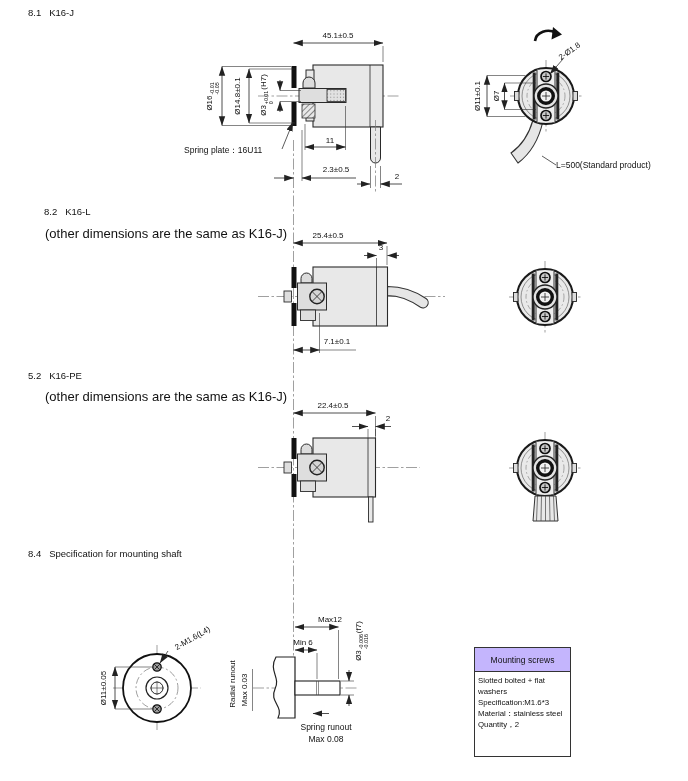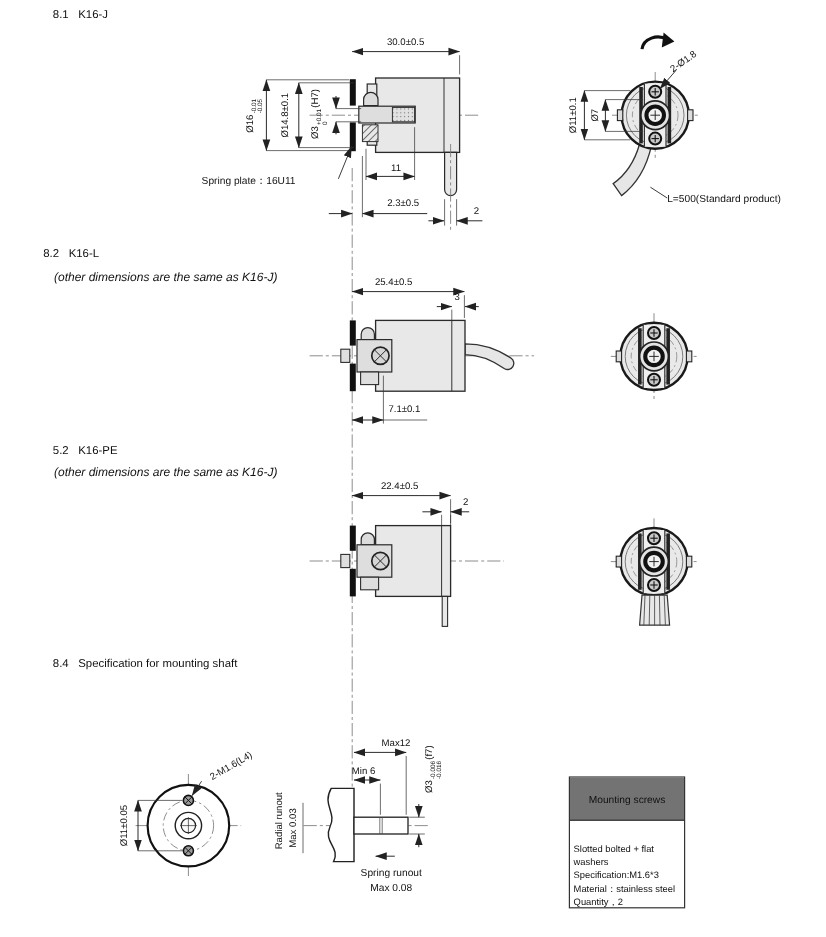--- a/index.html
+++ b/index.html
@@ -6,30 +6,30 @@
   .canvas{position:relative;width:688px;height:781px;background:#fff;
           font-family:"Liberation Sans",sans-serif;color:#111;overflow:hidden;}
   svg.linework{position:absolute;left:0;top:0;}
   .lbl{position:absolute;font-size:8px;line-height:1.1;white-space:nowrap;color:#111;}
   .c{transform:translate(-50%,-50%);}
   .rot{transform:translate(-50%,-50%) rotate(-90deg);}
   .rot35{transform:translate(-50%,-50%) rotate(-35deg);}
   .rot30{transform:translate(-50%,-50%) rotate(-30deg);}
   .f85{font-size:8.5px;}
   .sec-title{position:absolute;font-size:9.5px;white-space:nowrap;}
-  .sec-title .num{display:inline-block;margin-right:8px;margin-left:16px;}
-  .note{position:absolute;font-size:10px;white-space:nowrap;font-style:italic;}
+  .sec-title .num{display:inline-block;margin-right:8px;}
+  .note{position:absolute;font-size:13px;white-space:nowrap;}
   .tol{display:inline-flex;flex-direction:column;font-size:5.3px;line-height:1.05;
        vertical-align:-1.5px;margin-left:1px;margin-right:1px;}
   .screws-box{position:absolute;left:474px;top:647px;width:97px;height:110px;
               border:1.2px solid #333;background:#fff;box-sizing:border-box;}
-  .screws-head{height:36px;background:#737373;border-bottom:1.2px solid #333;
+  .screws-head{height:24px;background:#c4b5fd;border-bottom:1.2px solid #333;
                display:flex;align-items:center;justify-content:center;
                font-size:8.5px;box-sizing:border-box;}
-  .screws-body{padding:18px 3px;font-size:7.8px;line-height:1.42;}
+  .screws-body{padding:3px 3px;font-size:7.8px;line-height:1.42;}
 </style>
 </head>
 <body>
 
 <div class="canvas">
 
 <svg class="linework" width="688" height="781" viewBox="0 0 688 781">
   <defs>
     <marker id="arr" viewBox="0 0 10 8" markerWidth="10" markerHeight="8" refX="9.3" refY="4" orient="auto-start-reverse" markerUnits="userSpaceOnUse">
       <path d="M0,0.8 L9.6,4 L0,7.2 Z" fill="#222"></path>
@@ -222,46 +222,46 @@
     <line x1="349" y1="706" x2="349" y2="695" stroke="#222" stroke-width="0.8" marker-end="url(#arr)"></line>
     <line x1="252.5" y1="669" x2="252.5" y2="711" stroke="#333" stroke-width="0.6"></line>
     <line x1="329" y1="713.5" x2="313" y2="713.5" stroke="#222" stroke-width="0.8" marker-end="url(#arr)"></line>
   </g>
 </svg>
 
 <div class="sec-title" style="left:28px;top:7px">
   <span class="num">8.1</span><span>K16-J</span>
 </div>
 
-<div class="lbl c" style="left:338px;top:36px">30.0±0.5</div>
+<div class="lbl c" style="left:338px;top:36px">45.1±0.5</div>
 
 <div class="lbl rot" style="left:213px;top:96px"><span>Ø16</span><span class="tol">
         <span>-0.01</span>
         <span>-0.05</span>
       </span></div>
 
 <div class="lbl rot" style="left:238px;top:96px">Ø14.8±0.1</div>
 
 <div class="lbl rot" style="left:267px;top:95px"><span>Ø3</span><span class="tol">
         <span>+0.01</span>
         <span>0</span>
       </span><span>(H7)</span></div>
 
-<div class="lbl f85" style="left:168px;top:146px">Spring plate：16U11</div>
+<div class="lbl f85" style="left:184px;top:146px">Spring plate：16U11</div>
 
 <div class="lbl c" style="left:330px;top:141px">11</div>
 <div class="lbl c" style="left:336px;top:170px">2.3±0.5</div>
 <div class="lbl c" style="left:397px;top:177px">2</div>
 
 <div class="lbl rot35" style="left:570px;top:52px">2-Ø1.8</div>
 <div class="lbl rot" style="left:478px;top:96px">Ø11±0.1</div>
 <div class="lbl rot" style="left:497px;top:96px">Ø7</div>
 <div class="lbl f85" style="left:556px;top:161px">L=500(Standard product)</div>
 
-<div class="sec-title" style="left:20px;top:206px">
+<div class="sec-title" style="left:44px;top:206px">
   <span class="num">8.2</span><span>K16-L</span>
 </div>
 <div class="note" style="left:45px;top:226px">(other dimensions are the same as K16-J)</div>
 
 <div class="lbl c" style="left:328px;top:236px">25.4±0.5</div>
 <div class="lbl c" style="left:381px;top:248px">3</div>
 <div class="lbl c" style="left:337px;top:342px">7.1±0.1</div>
 
 <div class="sec-title" style="left:28px;top:370px">
   <span class="num">5.2</span><span>K16-PE</span>

